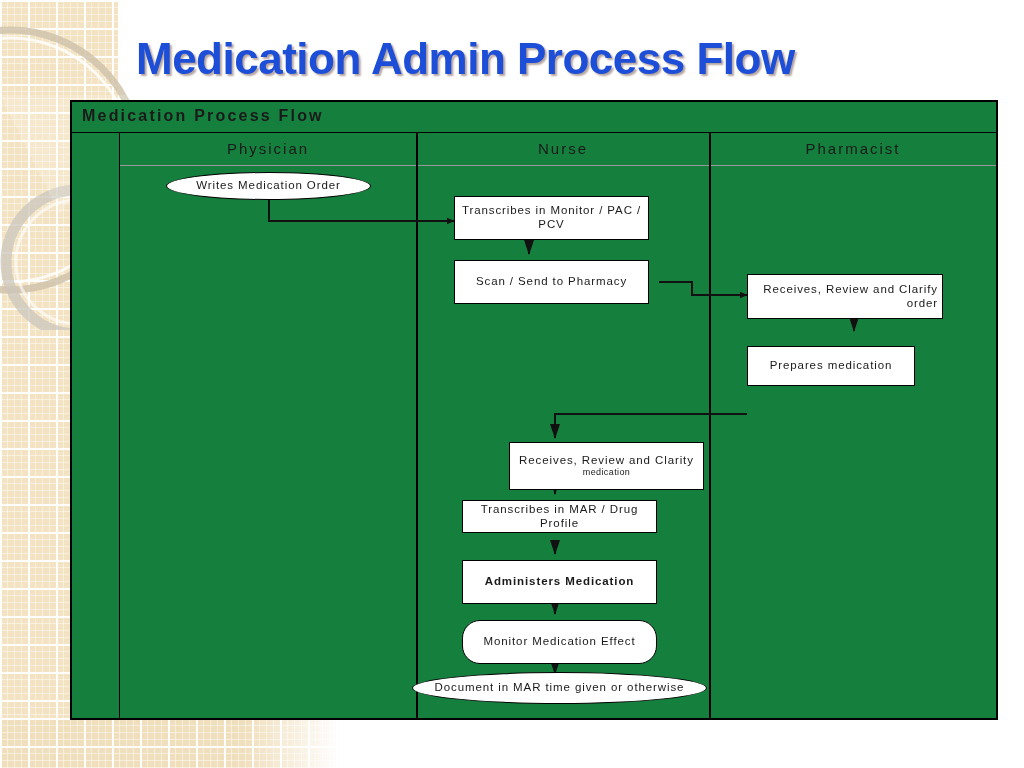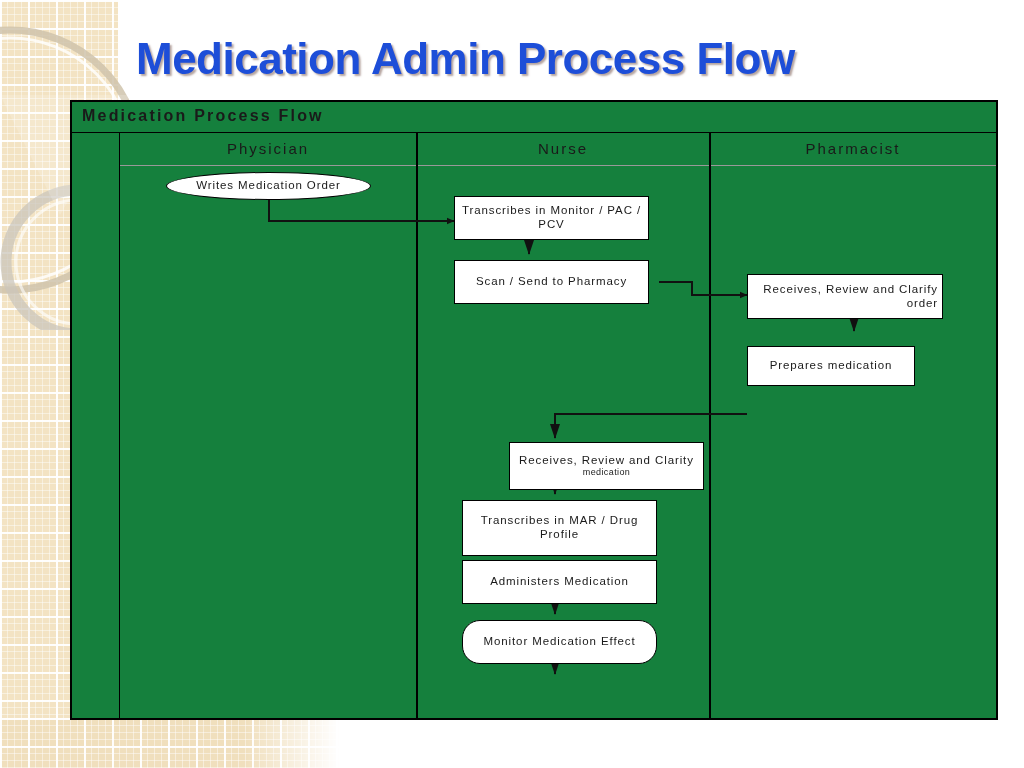--- a/index.html
+++ b/index.html
@@ -204,32 +204,35 @@
 
     <div class="node" style="left:382px; top:158px; width:195px; height:44px;">
       <span>Scan / Send to Pharmacy</span>
     </div>
 
     <div class="node" style="left:390px; top:340px; width:195px; height:48px; flex-direction:column;margin-left:47px;">
       <span>Receives, Review and Clarity</span>
       <span class="sub">medication</span>
     </div>
 
-    <div class="node" style="left:390px; top:398px; width:195px; height:56px;">
+    <div class="node" style="left:390px; top:398px; width:195px; height:33px;">
       <span>Transcribes in MAR / Drug Profile</span>
     </div>
 
-    <div class="node" style="left:390px; top:458px; width:195px; height:44px;">
+    <div class="node" style="left:390px; top:458px; width:195px; height:44px;font-weight:bold;">
       <span>Administers Medication</span>
     </div>
 
     <div class="node" style="left:390px; top:518px; width:195px; height:44px;border-radius:18px;">
       <span>Monitor Medication Effect</span>
     </div>
 
+    <div class="node oval" style="left:340px; top:570px; width:295px; height:32px;">
+      <span>Document in MAR time given or otherwise</span>
+    </div>
 
     <div class="node" style="left:675px; top:172px; width:196px; height:45px;text-align:right;">
       <span>Receives, Review and Clarify order</span>
     </div>
 
     <div class="node" style="left:675px; top:244px; width:168px; height:40px;">
       <span>Prepares medication</span>
     </div>
 
 

